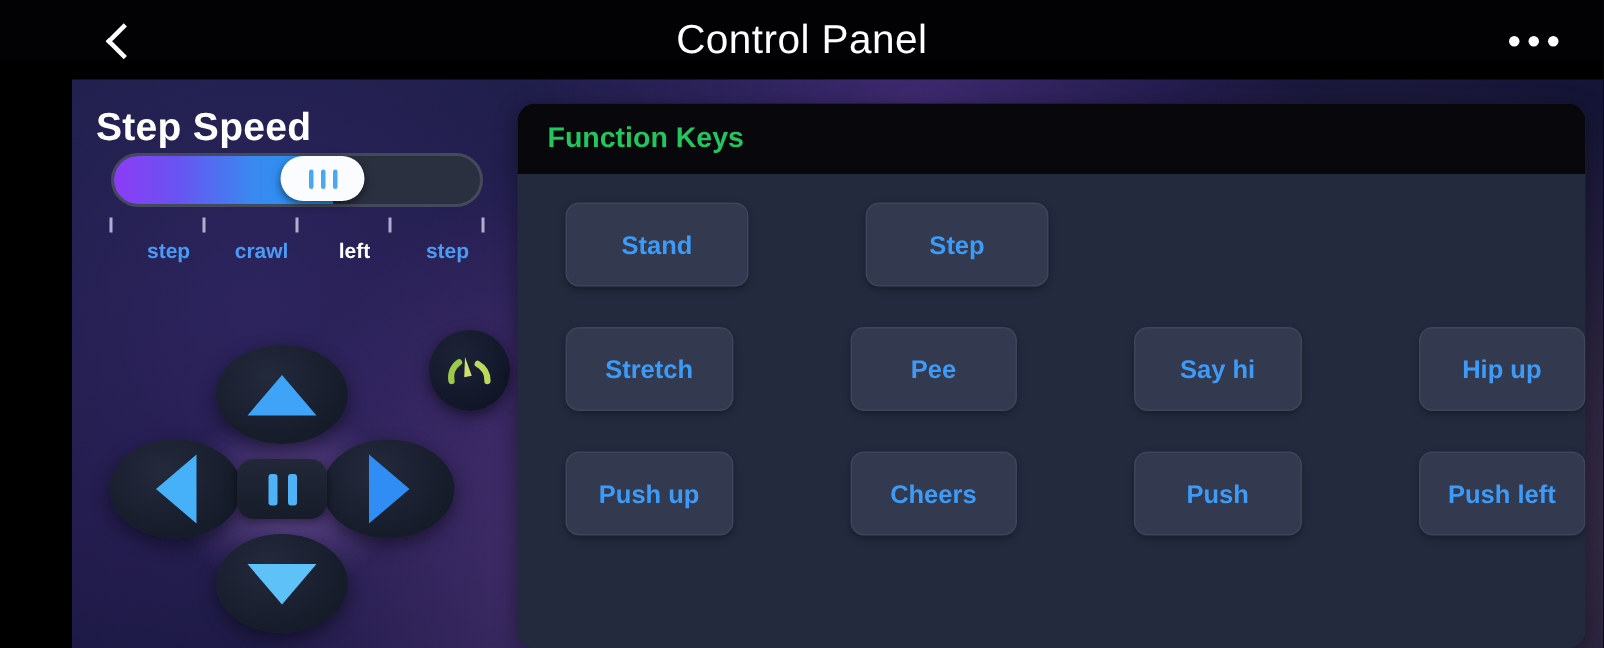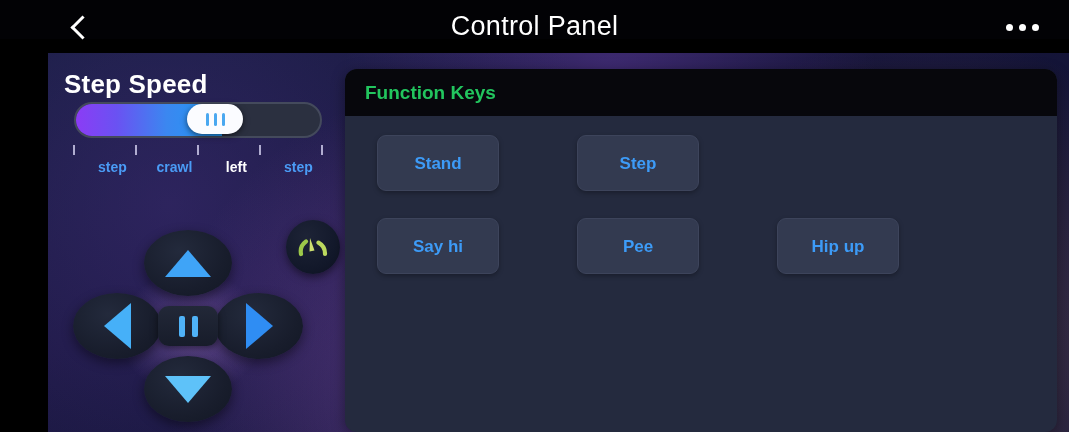--- a/index.html
+++ b/index.html
@@ -222,21 +222,28 @@
     <div class="fk">
       <div class="fk-head">
         <span>Function Keys</span>
       </div>
       <div class="fk-body" id="fkBody">
           <div class="fk-row">
             <div class="fkey">Stand</div>
             <div class="fkey">Step</div>
           </div>
           <div class="fk-row">
+            <div class="fkey">Stretch</div>
+            <div class="fkey">Pee</div>
             <div class="fkey">Say hi</div>
-            <div class="fkey">Pee</div>
             <div class="fkey">Hip up</div>
           </div>
+          <div class="fk-row">
+            <div class="fkey">Push up</div>
+            <div class="fkey">Cheers</div>
+            <div class="fkey">Push</div>
+            <div class="fkey">Push left</div>
+          </div>
         </div>
     </div>
 
   </div>
 </div>
 
 </body></html>

